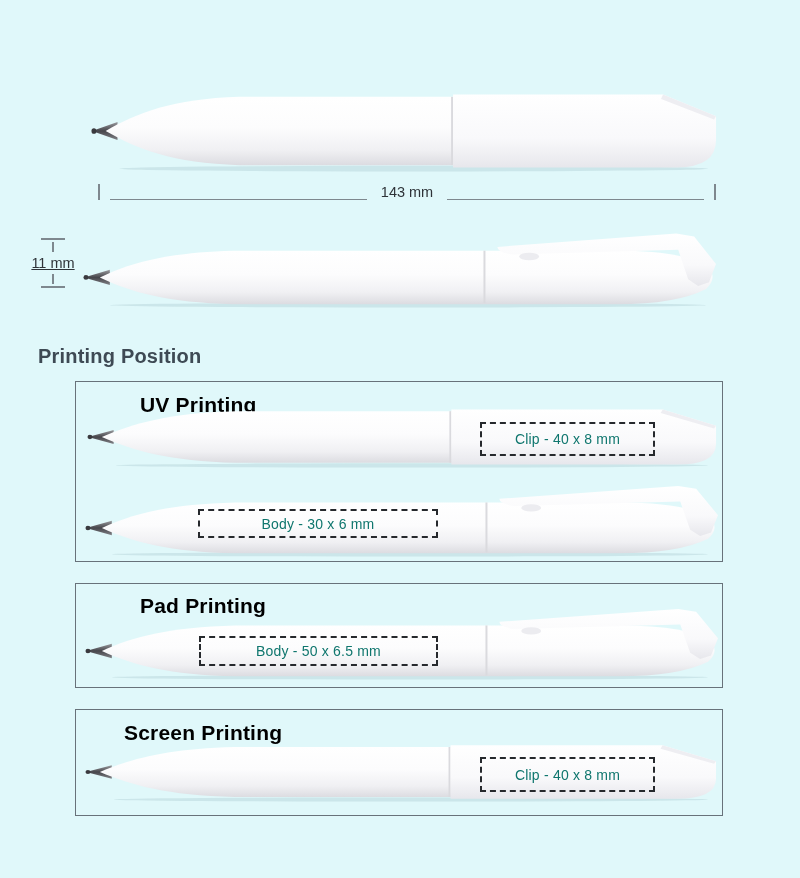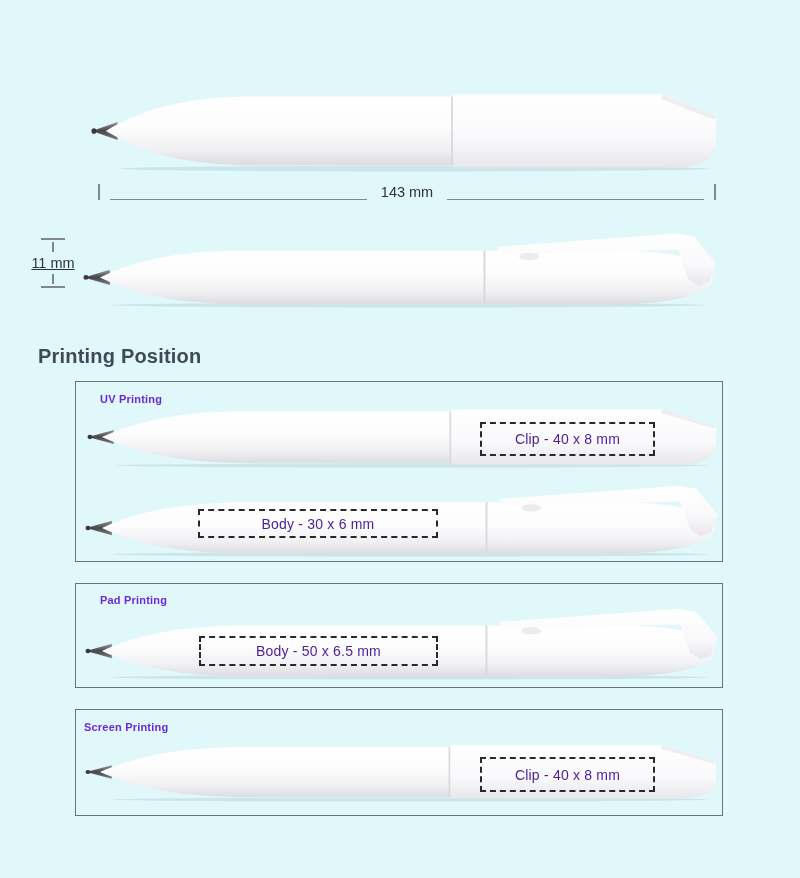--- a/index.html
+++ b/index.html
@@ -20,26 +20,26 @@
   
   .dim-v{left:22px;top:238px;width:62px;height:66px;display:flex;flex-direction:column;align-items:center;}
   .dim-v .tick-h{width:24px;height:2px;background:#7e888e;flex:none;}
   .dim-v .vline{width:1.5px;height:10px;background:#7e888e;margin:2px 0;flex:none;}
   .dim-v .dim-text{font-size:14.5px;color:#2e3338;line-height:18px;text-decoration:underline;}
 
   .section-box{border:1.5px solid #68727a;background:transparent;}
   .box-uv{left:75px;top:381px;width:646px;height:179px;}
   .box-pad{left:75px;top:583px;width:646px;height:103px;}
   .box-screen{left:75px;top:709px;width:646px;height:105px;}
-  .section-title{color:#6d28d9;font-size:11px;font-weight:600;letter-spacing:.2px;}
+  .section-title{color:#000000;font-size:21px;font-weight:600;letter-spacing:.2px;margin-left:40px;}
 
   .pen{position:absolute;display:block;}
 
   .print-area{position:absolute;border:2px dashed #26292d;display:flex;align-items:center;justify-content:center;}
-  .print-area span{font-size:14px;color:#4c1d95;letter-spacing:.2px;}
+  .print-area span{font-size:14px;color:#0f766e;letter-spacing:.2px;}
 </style>
 </head>
 <body>
 
 <div class="canvas">
 
   <svg width="0" height="0" style="position:absolute" aria-hidden="true">
     <defs>
       <linearGradient id="gBody" x1="0" y1="0" x2="0" y2="1">
         <stop offset="0" stop-color="#ffffff"></stop>

